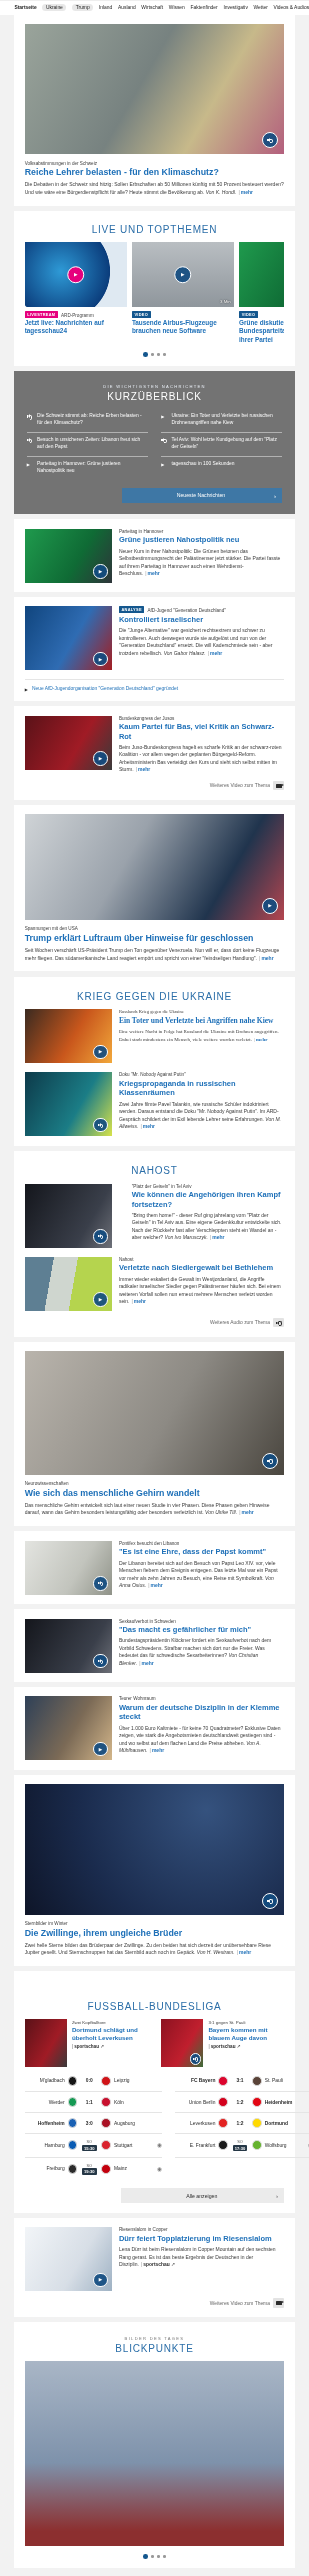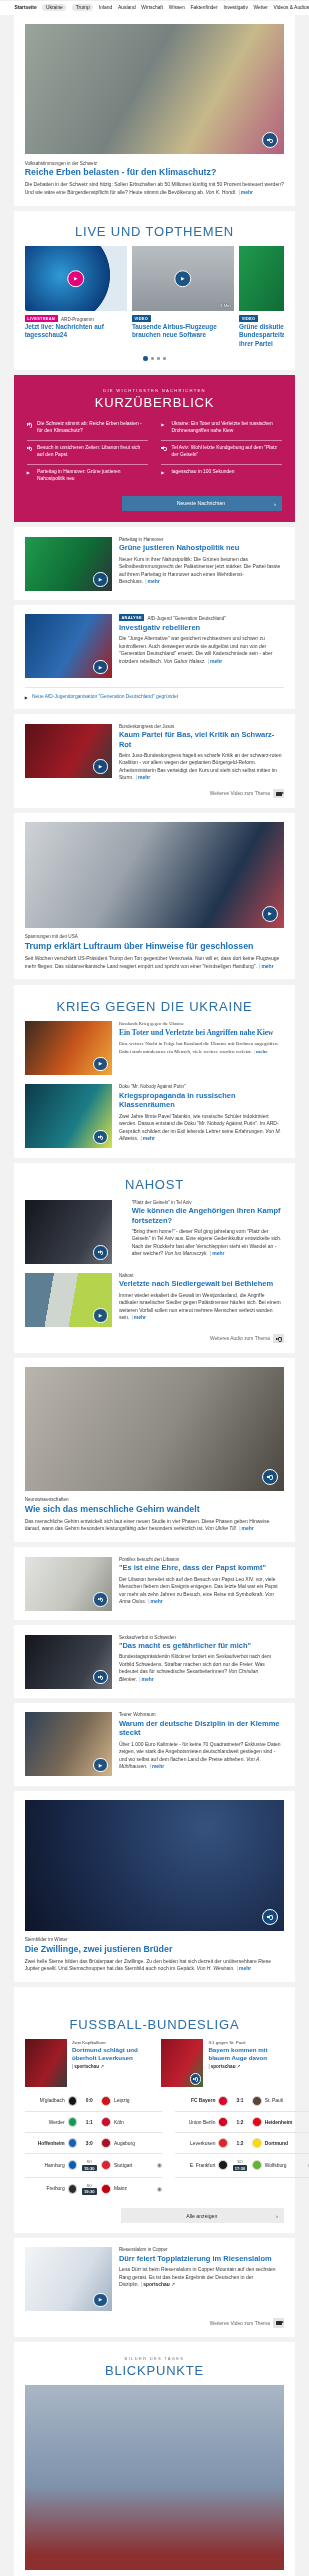--- a/index.html
+++ b/index.html
@@ -15,24 +15,24 @@
   .livec{width:8.2px;height:8.2px;border:1px solid #e6007d;border-radius:50%;display:inline-flex;align-items:center;justify-content:center;color:#e6007d;font-size:4.1px;}
   .burger{width:11.3px;display:flex;flex-direction:column;gap:2.1px;cursor:pointer;}
   .burger span{height:1.3px;background:#222;border-radius:1px;}
   
   .nav{background:#fff;border-top:0.5px solid #eee;display:flex;align-items:center;gap:5.7px;padding:3.1px 14.4px 4.1px;font-size:4.9px;color:#222;white-space:nowrap;}
   .nav .it{cursor:pointer;}
   .nav .active{font-weight:bold;}
   .nav .pill{background:#e8e8e8;border-radius:4.6px;padding:1px 3.6px;}
   
   .card{background:#fff;margin:5.2px 14.4px;padding:9.3px 10.3px;}
-  .dark{background:#be185d;color:#fff;}
+  .dark{background:#737373;color:#fff;}
   .kick{font-size:4.1px;letter-spacing:1.3px;color:#777;text-align:center;text-transform:uppercase;}
   .dark .kick{color:#e8eef5;}
-  .sect{font-size:13px;letter-spacing:0.8px;color:#2b6ea8;text-align:center;margin:2.1px 0 7.2px;font-weight:400;}
+  .sect{font-size:10px;letter-spacing:0.8px;color:#2b6ea8;text-align:center;margin:2.1px 0 7.2px;font-weight:400;}
   .dark .sect{color:#fff;}
   
   .ph{position:relative;background:#888;}
   .ovl{position:absolute;right:4.1px;bottom:4.1px;width:12.4px;height:12.4px;border-radius:50%;background:rgba(18,76,128,.92);border:0.8px solid #fff;color:#fff;display:flex;align-items:center;justify-content:center;font-size:4.6px;}
   .ovl.ctr{right:auto;bottom:auto;left:50%;top:50%;transform:translate(-50%,-50%);width:15.5px;height:15.5px;}
   .ovl.pink{background:#e6007d;border-color:#fff;}
   .dur{position:absolute;right:3.1px;bottom:3.1px;color:#fff;font-size:4.4px;text-shadow:0 0 1.5px #000;}
   .spk{display:inline-block;width:5.7px;height:5.2px;position:relative;}
   .spk::before{content:"";position:absolute;left:0;top:1.5px;width:1.5px;height:2.1px;background:currentColor;}
   .spk::after{content:"";position:absolute;left:1px;top:0.5px;border-top:2.1px solid transparent;border-bottom:2.1px solid transparent;border-right:2.3px solid currentColor;}
@@ -143,21 +143,21 @@
   <section class="card" style="margin-top:0;">
     <div class="hero ph g-bill" style="height:130px;">
       <span class="ovl">
           <span class="spk">
             <i></i>
           </span>
         </span>
     </div>
     <div class="htx">
       <div class="topline">Volksabstimmungen in der Schweiz</div>
-      <h2 class="ttl big">Reiche Erben belasten - für den Klimaschutz?</h2>
+      <h2 class="ttl big">Reiche Lehrer belasten - für den Klimaschutz?</h2>
       <p class="body"><span>Die Debatten in der Schweiz sind hitzig: Sollen Erbschaften ab 50 Millionen künftig mit 50 Prozent besteuert werden? Und wie wäre eine Bürgerdienstpflicht für alle? Heute stimmt die Bevölkerung ab.</span> <span class="vital">Von K. Hondl.</span><span class="pipe">|</span><a class="more">mehr</a></p>
     </div>
   </section>
 
   <section class="card">
     <h2 class="sect" style="margin-top:4.1px;">LIVE UND TOPTHEMEN</h2>
     <div class="caro">
       <div class="ccard">
         <div class="cimg ph g-globe">
             <span class="ovl ctr pink">▶</span>
@@ -241,21 +241,21 @@
     </div>
   </section>
 
   <section class="card">
     <div class="tsr">
       <div class="thumb ph g-afd" style="height:64px;">
           <span class="ovl">▶</span>
         </div>
       <div class="ttx">
         <div class="topline"><span class="badge">ANALYSE</span><span>AfD-Jugend "Generation Deutschland"</span></div>
-        <h3 class="ttl">Investigativ rebellieren</h3>
+        <h3 class="ttl">Kontrolliert israelischer</h3>
         <p class="body"><span>Die "Junge Alternative" war gesichert rechtsextrem und schwer zu kontrollieren. Auch deswegen wurde sie aufgelöst und nun von der "Generation Deutschland" ersetzt. Die will Kaderschmiede sein - aber trotzdem rebellisch.</span> <span class="vital">Von Gabor Halasz.</span><span class="pipe">|</span><a class="more">mehr</a></p>
       </div>
     </div>
     <div style="border-top:0.5px solid #e5e5e5;margin-top:8.2px;padding-top:6.2px;display:flex;gap:4.1px;align-items:flex-start;">
       <span style="color:#2b2b2b;font-size:4.1px;padding-top:1px;">▶</span>
       <a class="more" style="font-weight:normal;font-size:4.9px;color:#1e70b8;">Neue AfD-Jugendorganisation "Generation Deutschland" gegründet</a>
     </div>
   </section>
 
   <section class="card">
@@ -417,21 +417,21 @@
   <section class="card">
     <div class="hero ph g-stars" style="height:131px;">
         <span class="ovl">
           <span class="spk">
             <i></i>
           </span>
         </span>
       </div>
     <div class="htx">
       <div class="topline">Sternbilder im Winter</div>
-      <h2 class="ttl big">Die Zwillinge, zwei justieren Brüder</h2>
+      <h2 class="ttl big">Die Zwillinge, ihrem ungleiche Brüder</h2>
       <p class="body"><span>Zwei helle Sterne bilden das Brüderpaar der Zwillinge. Zu den beiden hat sich derzeit der unübersehbare Riese Jupiter gesellt. Und Sternschnuppen hat das Sternbild auch noch im Gepäck.</span> <span class="vital">Von H. Westram.</span><span class="pipe">|</span><a class="more">mehr</a></p>
     </div>
   </section>
 
   <section class="card">
     <h2 class="sect" style="margin-top:20px;">FUSSBALL-BUNDESLIGA</h2>
     <div class="grid2" style="row-gap:0;">
       <div class="gi">
         <div class="gthumb ph g-red"></div>
         <div class="gtx">

